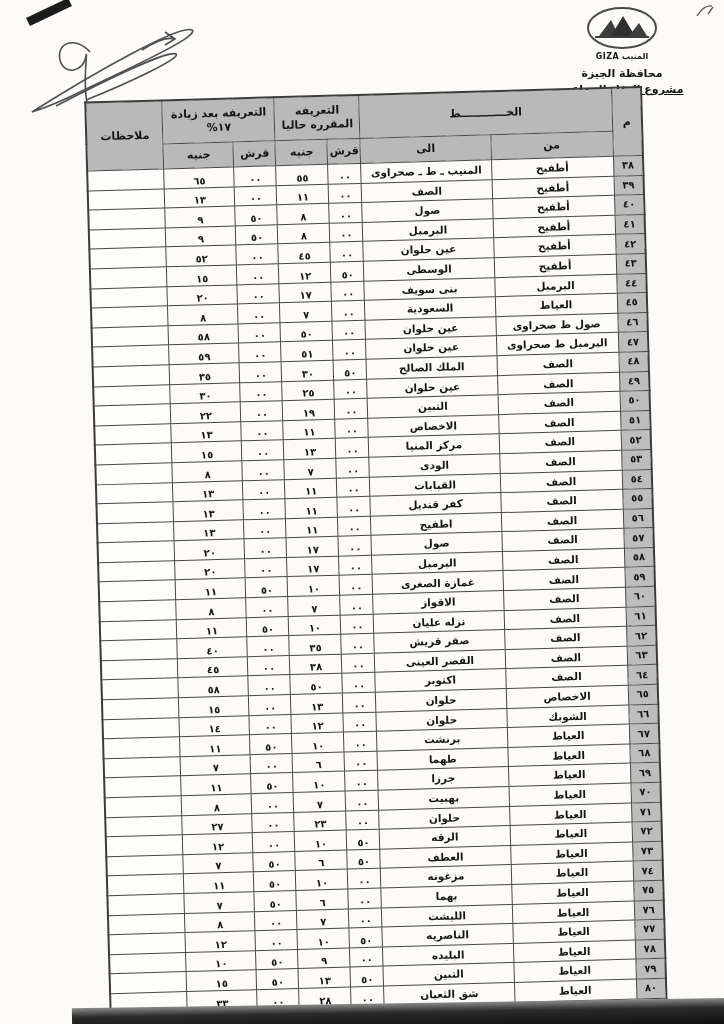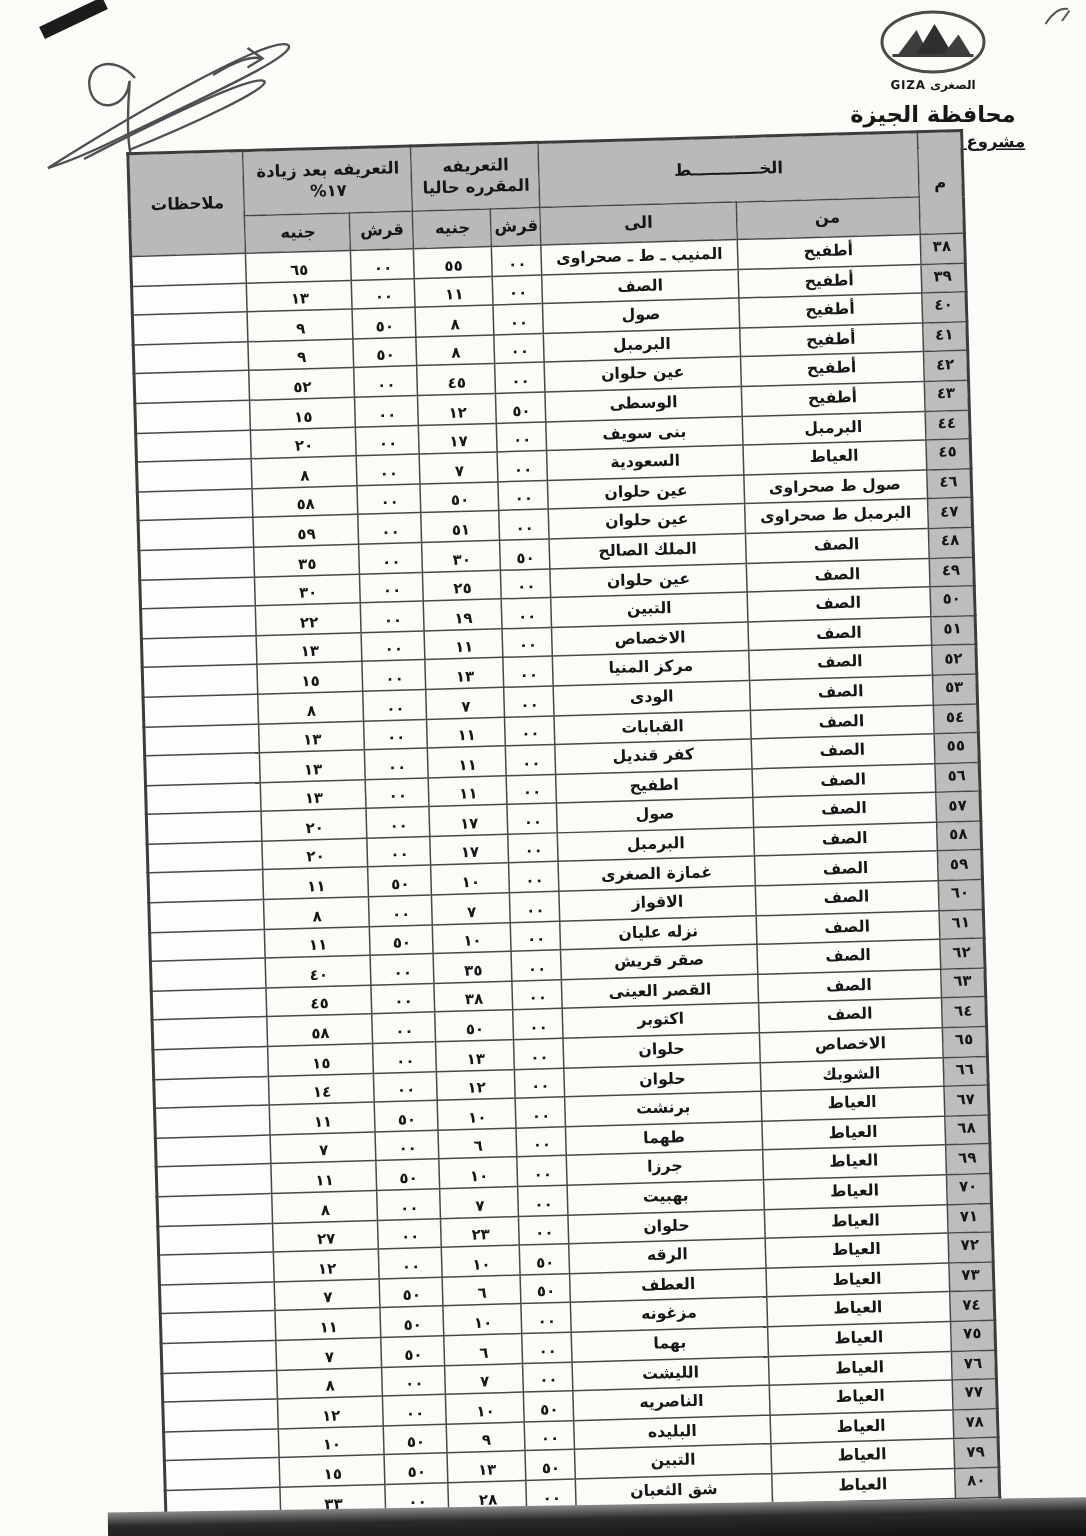--- a/index.html
+++ b/index.html
@@ -3,21 +3,21 @@
 <meta charset="utf-8">
 <style>
   html,body{margin:0;padding:0;}
   body{width:724px;height:1024px;overflow:hidden;background:#e9e7e2;}
   .sheet{position:relative;width:724px;height:1024px;background:#fcfbf8;overflow:hidden;
          font-family:"DejaVu Sans",sans-serif;color:#161616;}
   
   .org{position:absolute;top:6px;right:12px;width:180px;text-align:center;direction:rtl;}
   .logo-oval{display:inline-block;}
   .logo-caption{font-size:8px;font-weight:bold;letter-spacing:.5px;margin-top:-2px;}
-  .org-line1{font-size:15px;font-weight:bold;margin-top:6px;}
+  .org-line1{font-size:11px;font-weight:bold;margin-top:6px;}
   .org-line2{font-size:11px;font-weight:bold;text-decoration:underline;margin-top:3px;}
   
   .signature{position:absolute;left:22px;top:8px;}
   .corner-mark{position:absolute;left:24px;top:0;}
   .pen-mark{position:absolute;right:8px;top:2px;}
   .edge-band{position:absolute;left:72px;top:1003px;width:680px;height:26px;
              background:linear-gradient(#8a8a8a 0%,#2b2b2b 35%,#101010 100%);
              transform:rotate(-.9deg);}
   
   .table-wrap{position:absolute;left:86px;top:86px;width:556px;direction:rtl;
@@ -58,21 +58,21 @@
   </svg>
 
   <div class="org">
     <svg class="logo-oval" width="74" height="44" viewBox="0 0 74 44">
       <ellipse cx="37" cy="22" rx="34" ry="20" fill="none" stroke="#4a4a4a" stroke-width="2"></ellipse>
       <path d="M14,30 L26,14 L34,30 Z" fill="#3d3d3d"></path>
       <path d="M26,30 L38,10 L50,30 Z" fill="#2f2f2f"></path>
       <path d="M44,30 L54,17 L62,30 Z" fill="#3d3d3d"></path>
       <line x1="10" y1="31" x2="64" y2="31" stroke="#3d3d3d" stroke-width="2"></line>
     </svg>
-    <div class="logo-caption">الصغرى GIZA</div>
+    <div class="logo-caption">المنيب GIZA</div>
     <div class="org-line1">محافظة الجيزة</div>
     <div class="org-line2">مشروع النقل الجماعى</div>
   </div>
 
   <div class="table-wrap">
     <table>
       <colgroup>
         <col style="width:30px">
           <col style="width:122px">
           <col style="width:130px">

